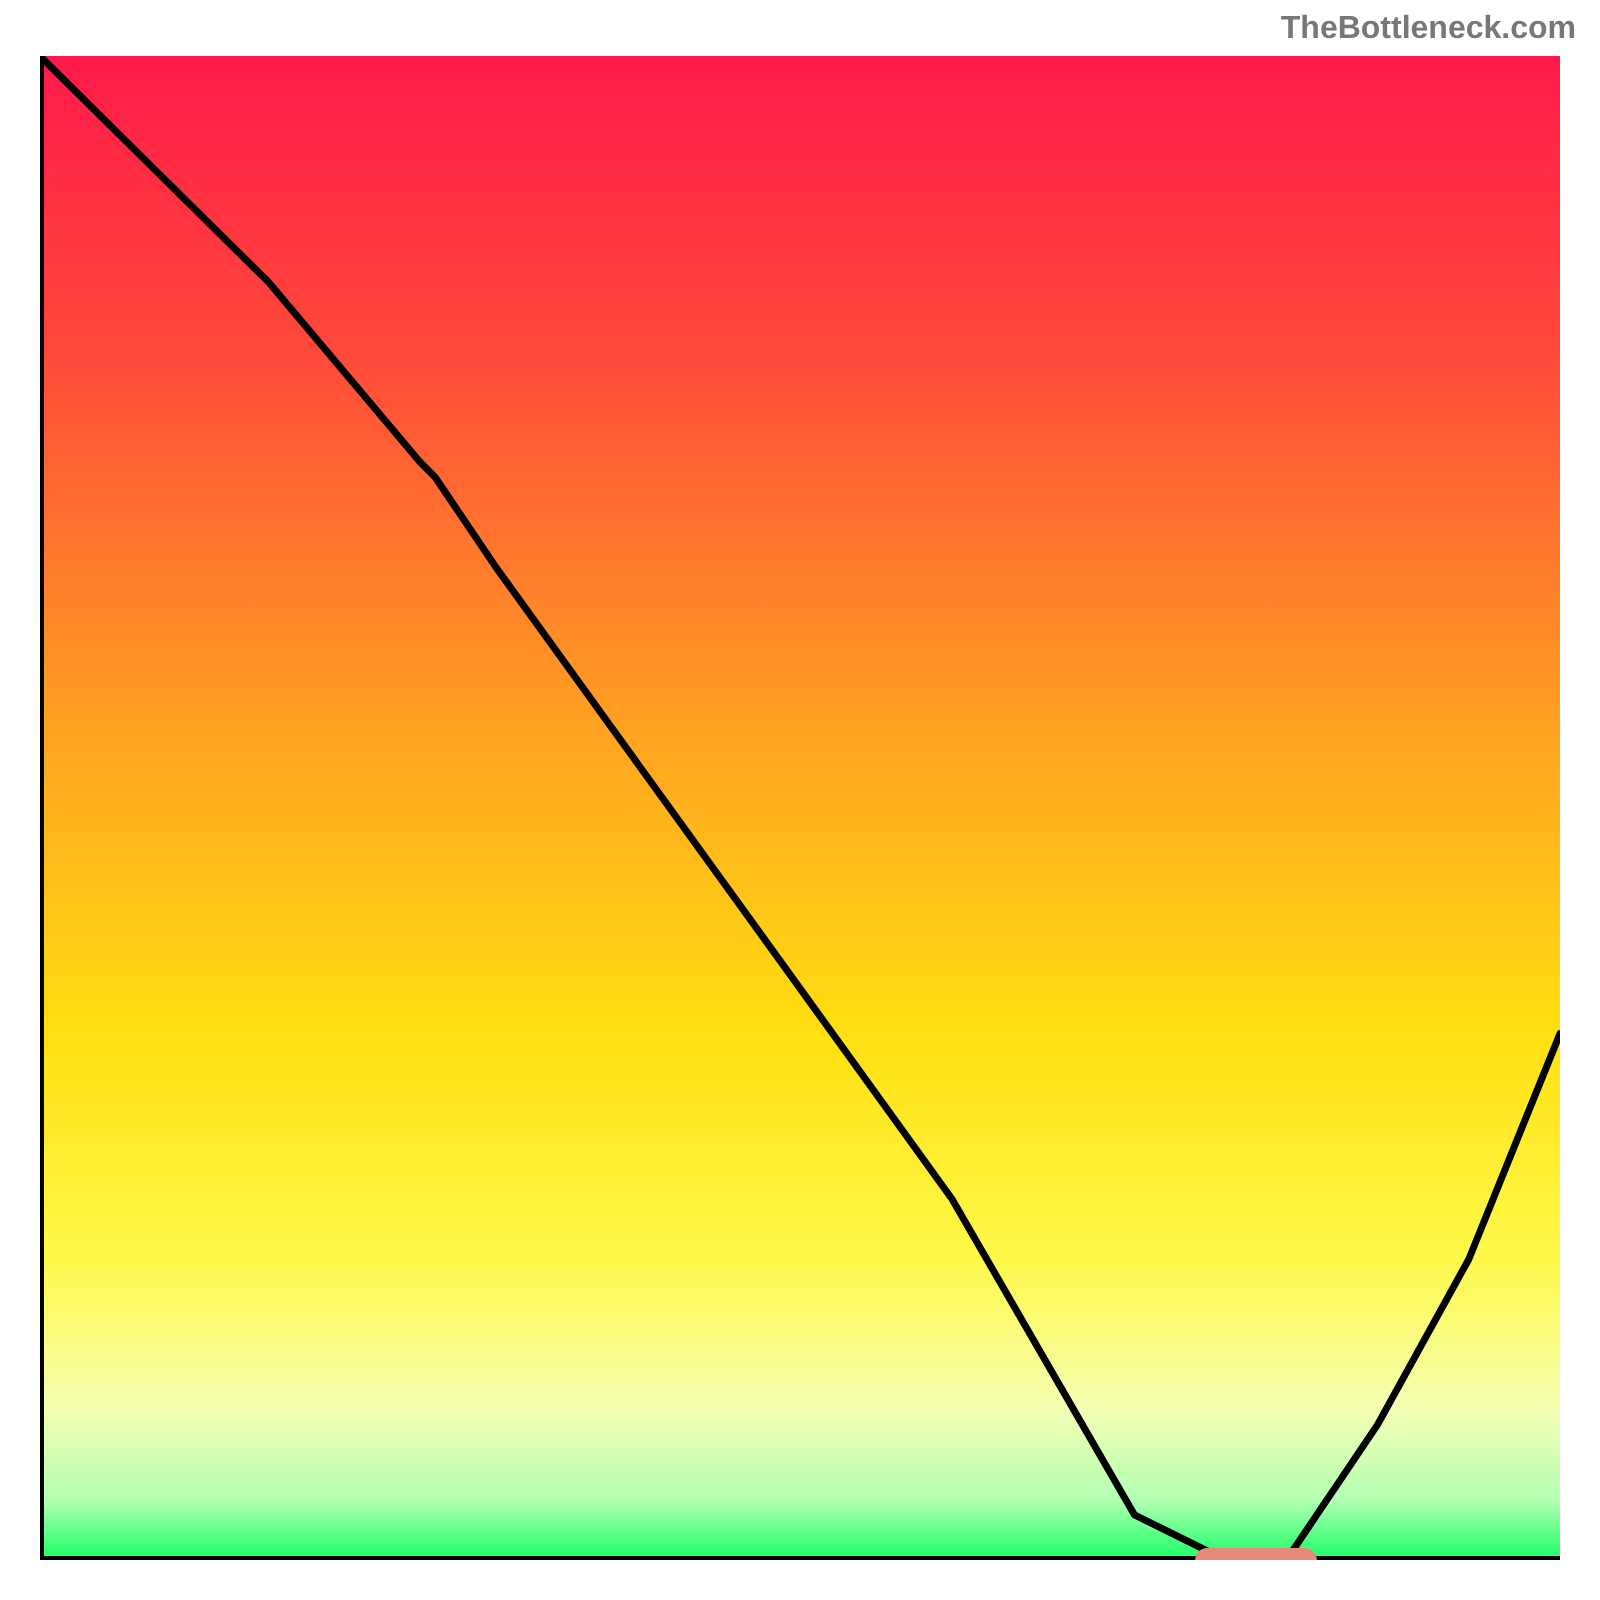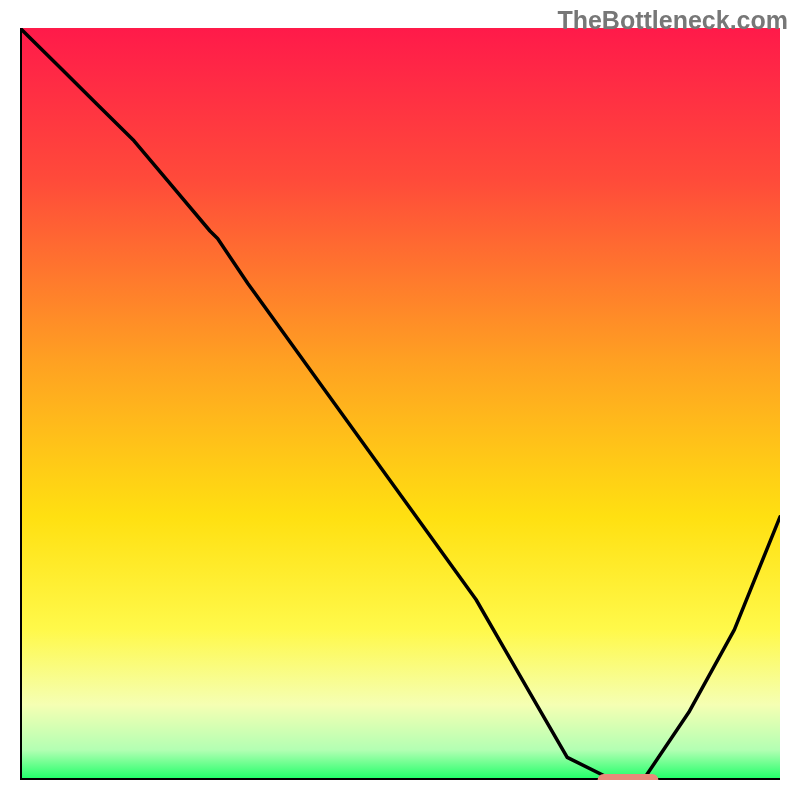--- a/index.html
+++ b/index.html
@@ -12,21 +12,21 @@
   }
   .container {
     position: relative;
     width: 800px;
     height: 800px;
   }
   .watermark {
     position: absolute;
     top: 6px;
     right: 12px;
-    font-size: 25px;
+    font-size: 16px;
     font-weight: bold;
     color: #777777;
     z-index: 10;
   }
   .plot-area {
     position: absolute;
     left: 20px;
     top: 28px;
     width: 760px;
     height: 752px;

